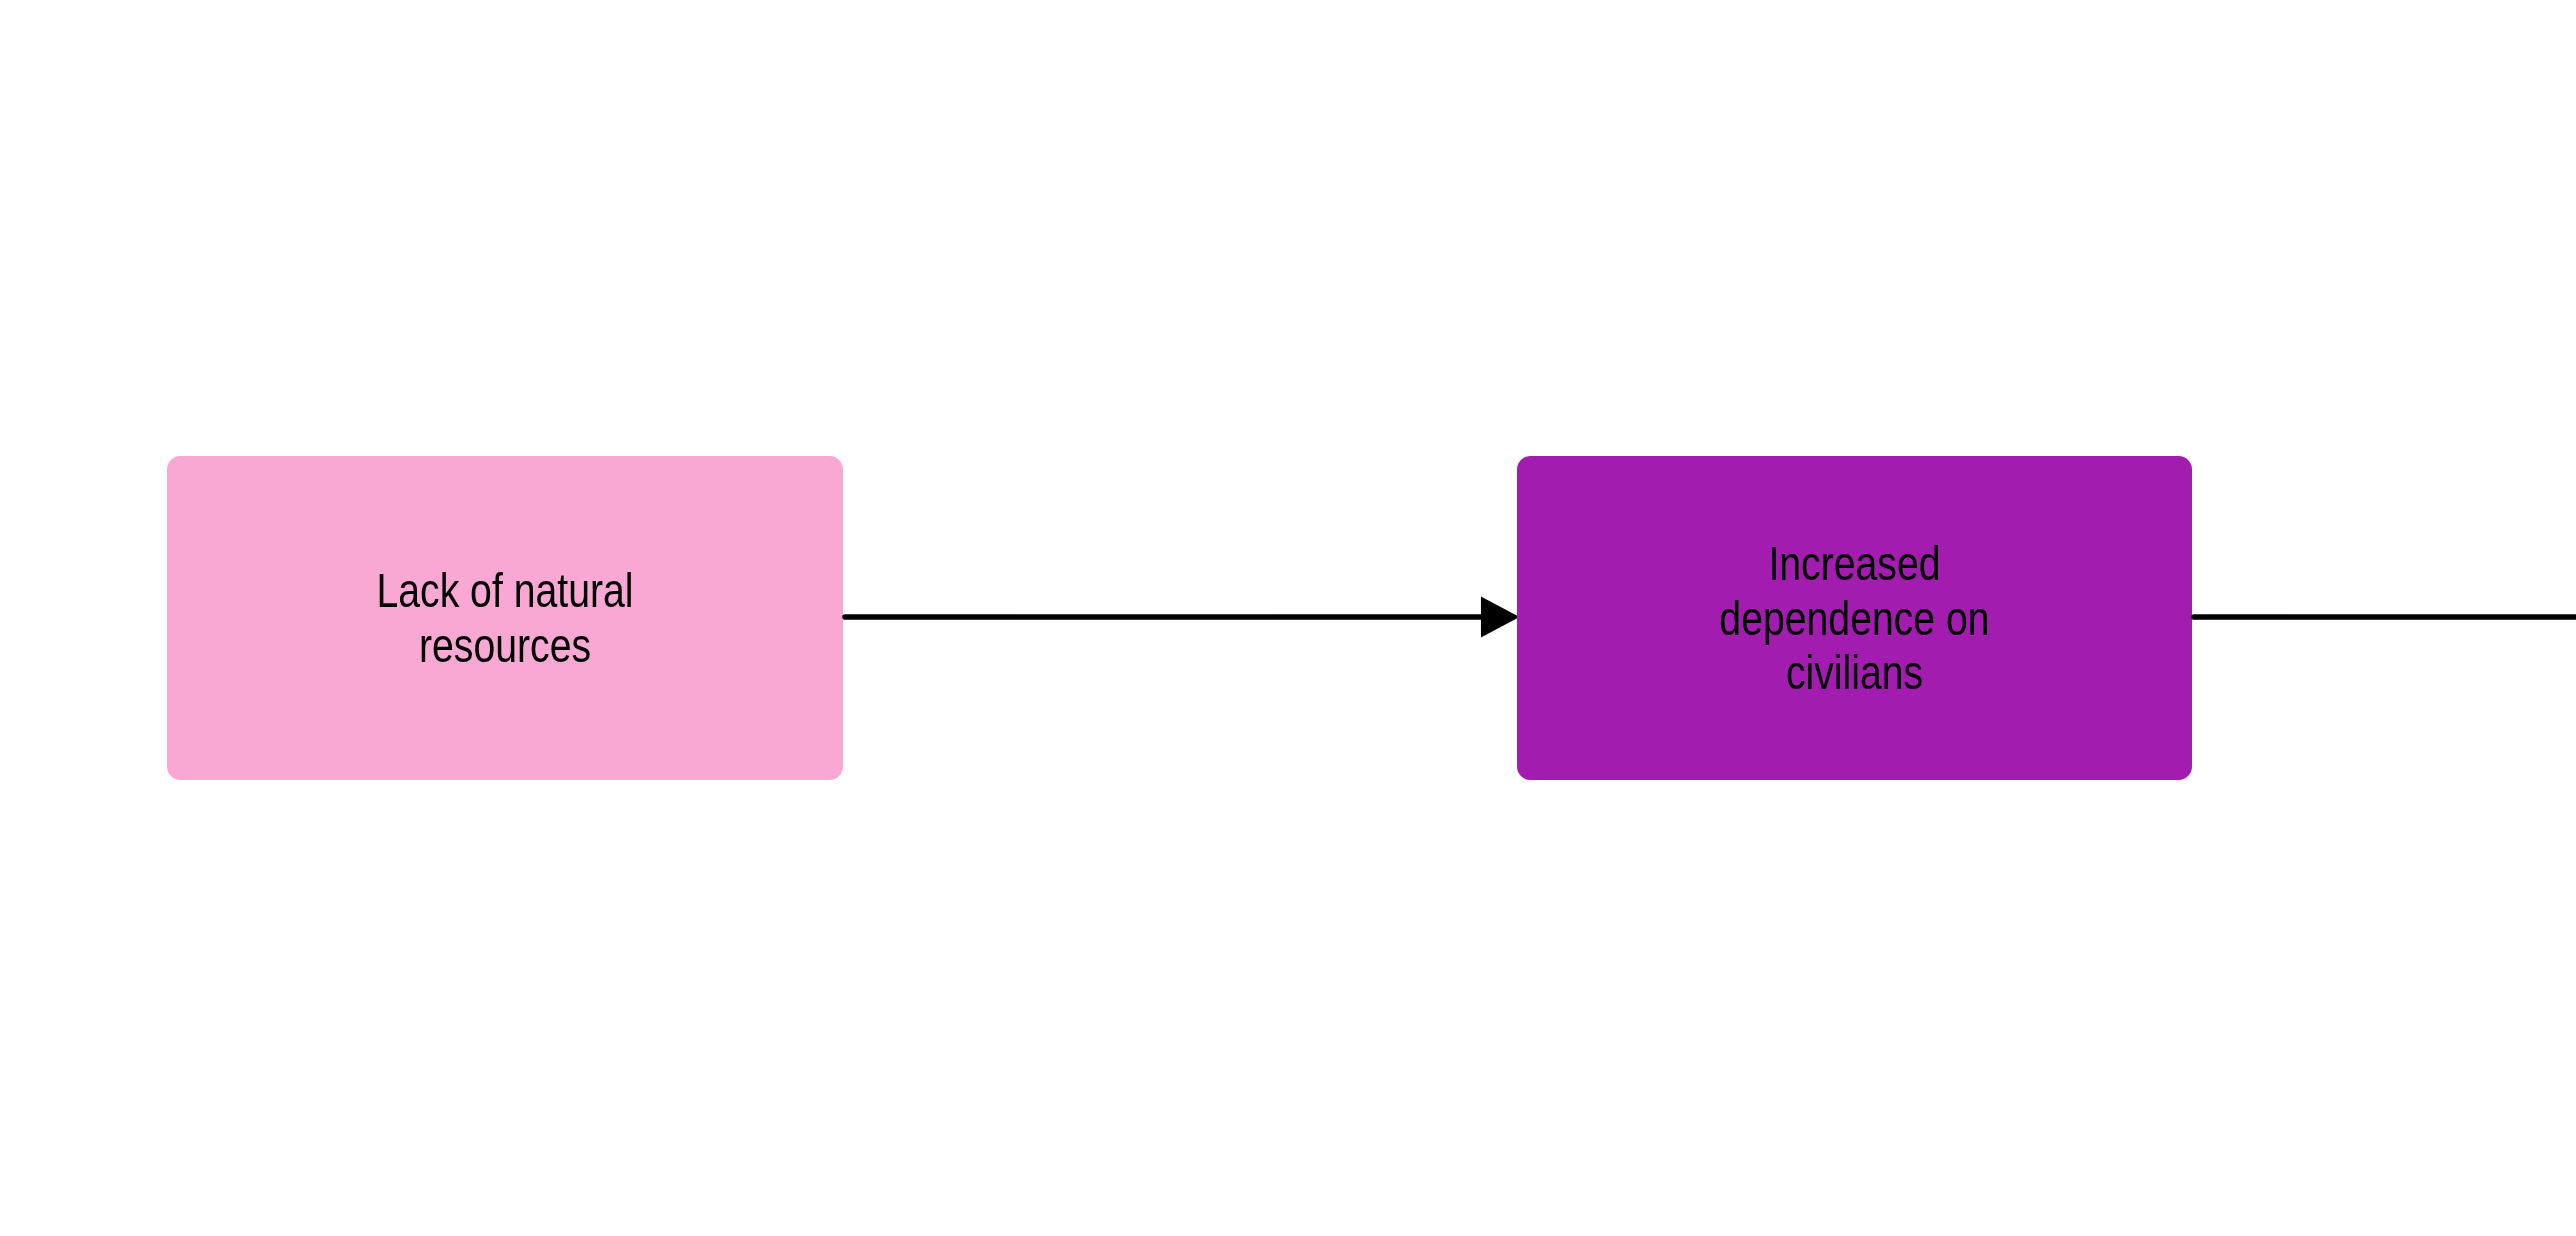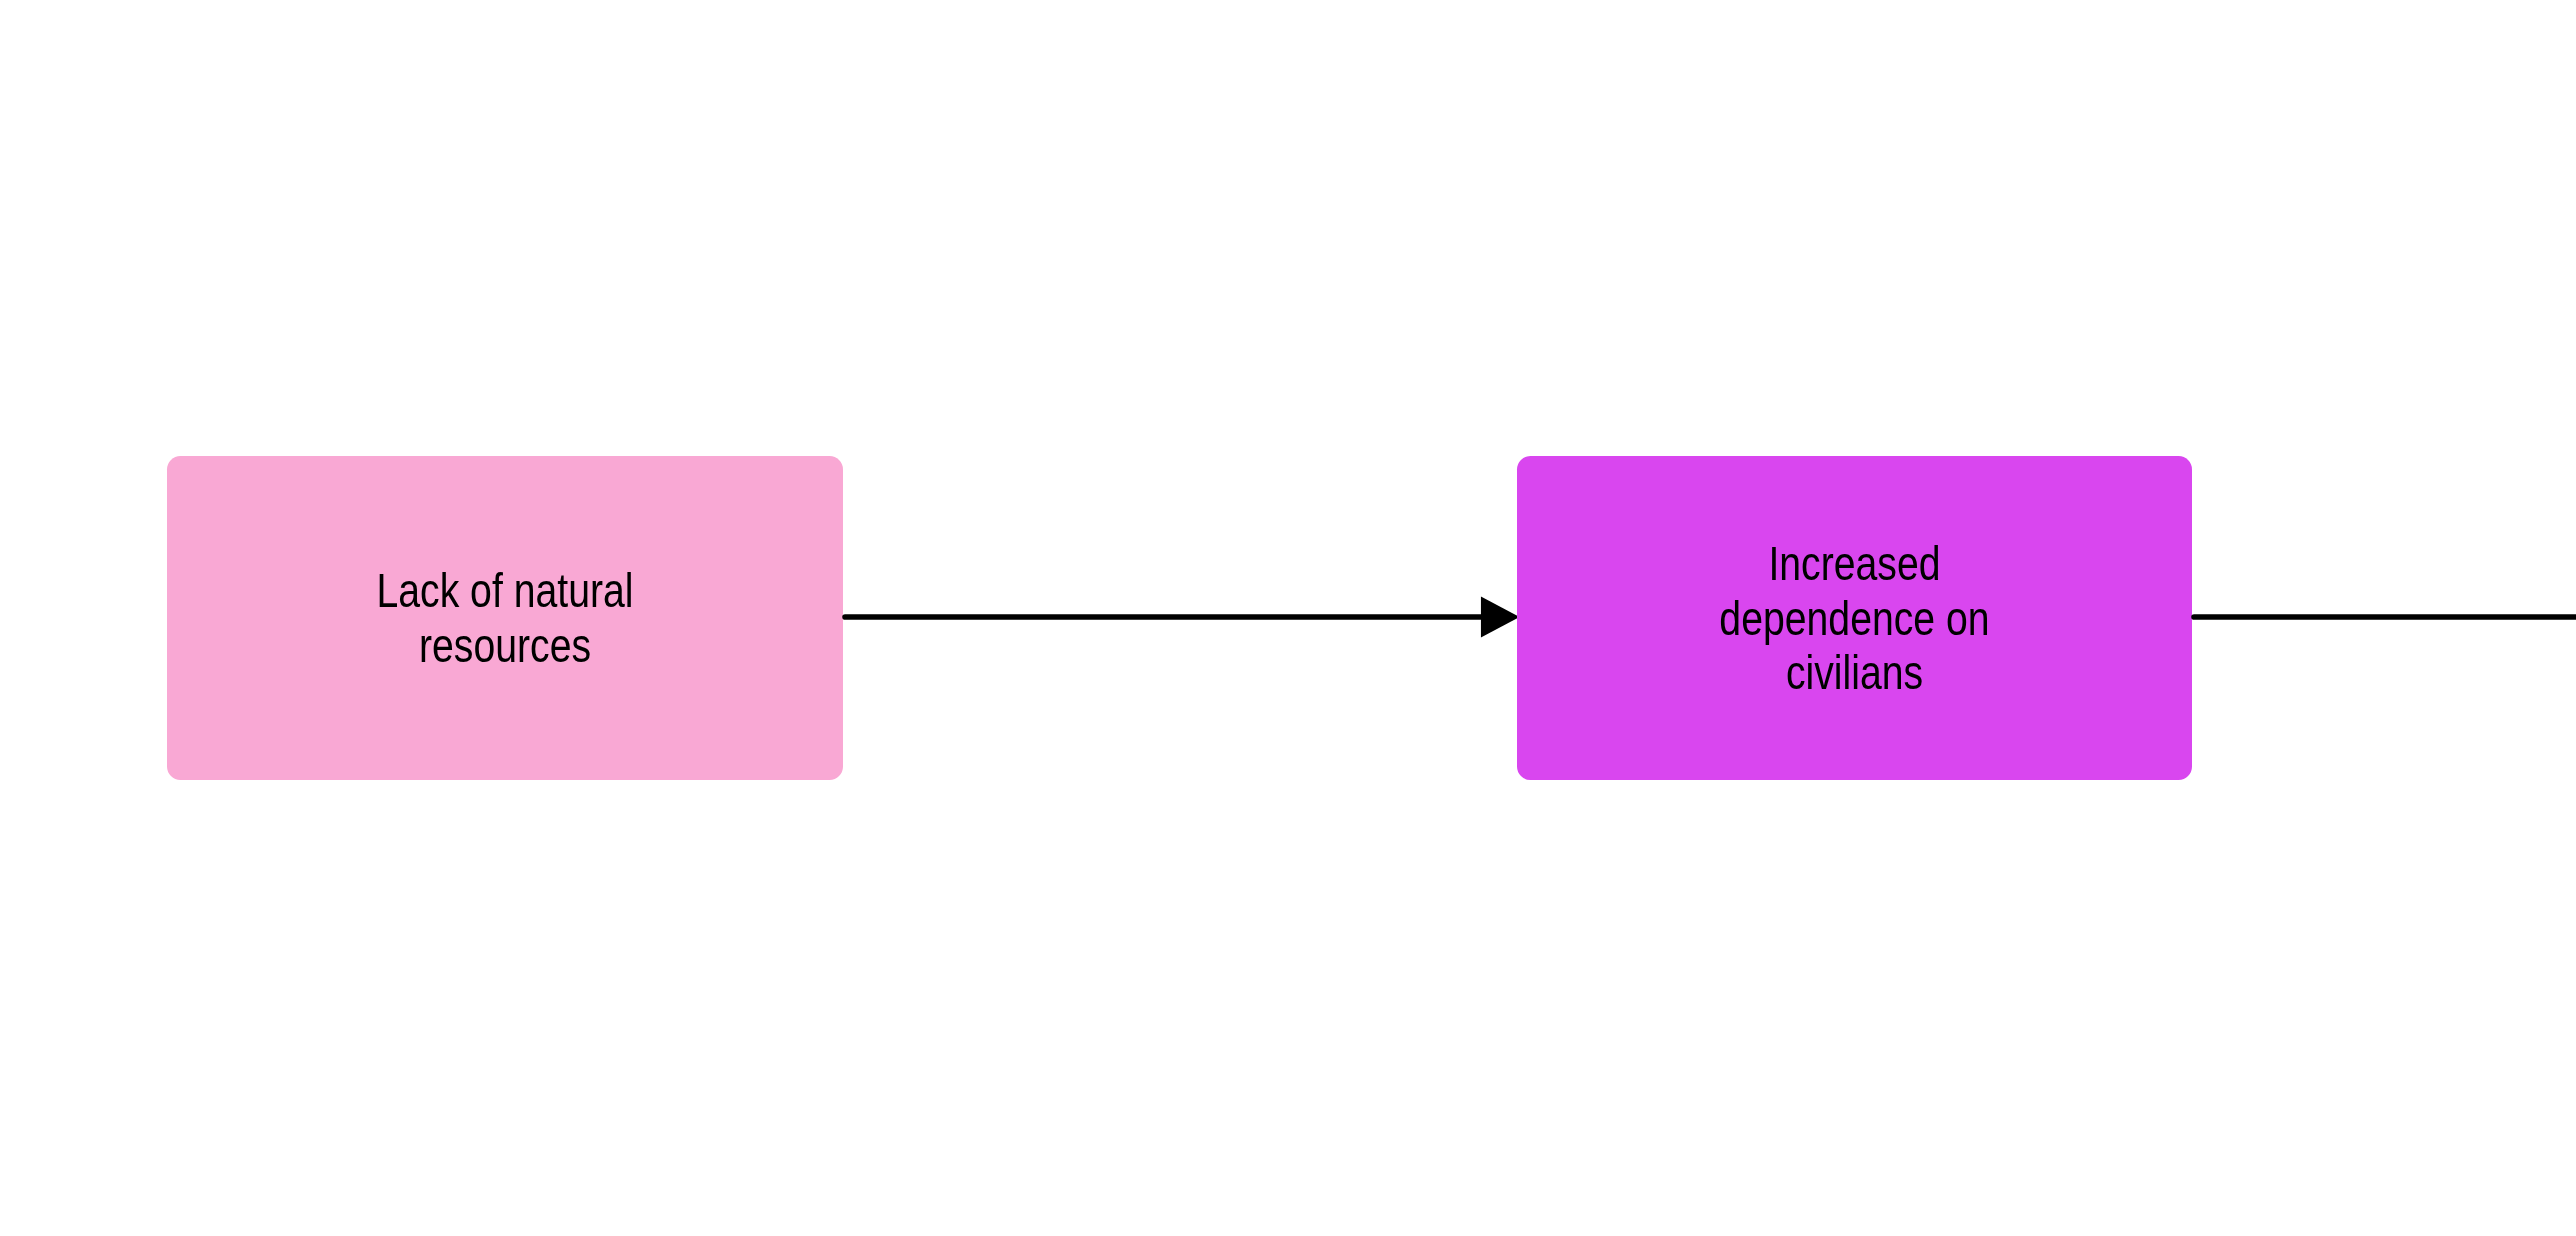--- a/index.html
+++ b/index.html
@@ -48,21 +48,21 @@
     width: 676px;
     height: 324px;
     background: #f9a8d4;
   }
 
   #node-increased-dependence {
     left: 1517px;
     top: 456px;
     width: 675px;
     height: 324px;
-    background: #d946ef;
+    background: #a21caf;
   }
 
   
   .edge {
     position: absolute;
     top: 582px;
     height: 72px;
   }
 
   .edge svg {

